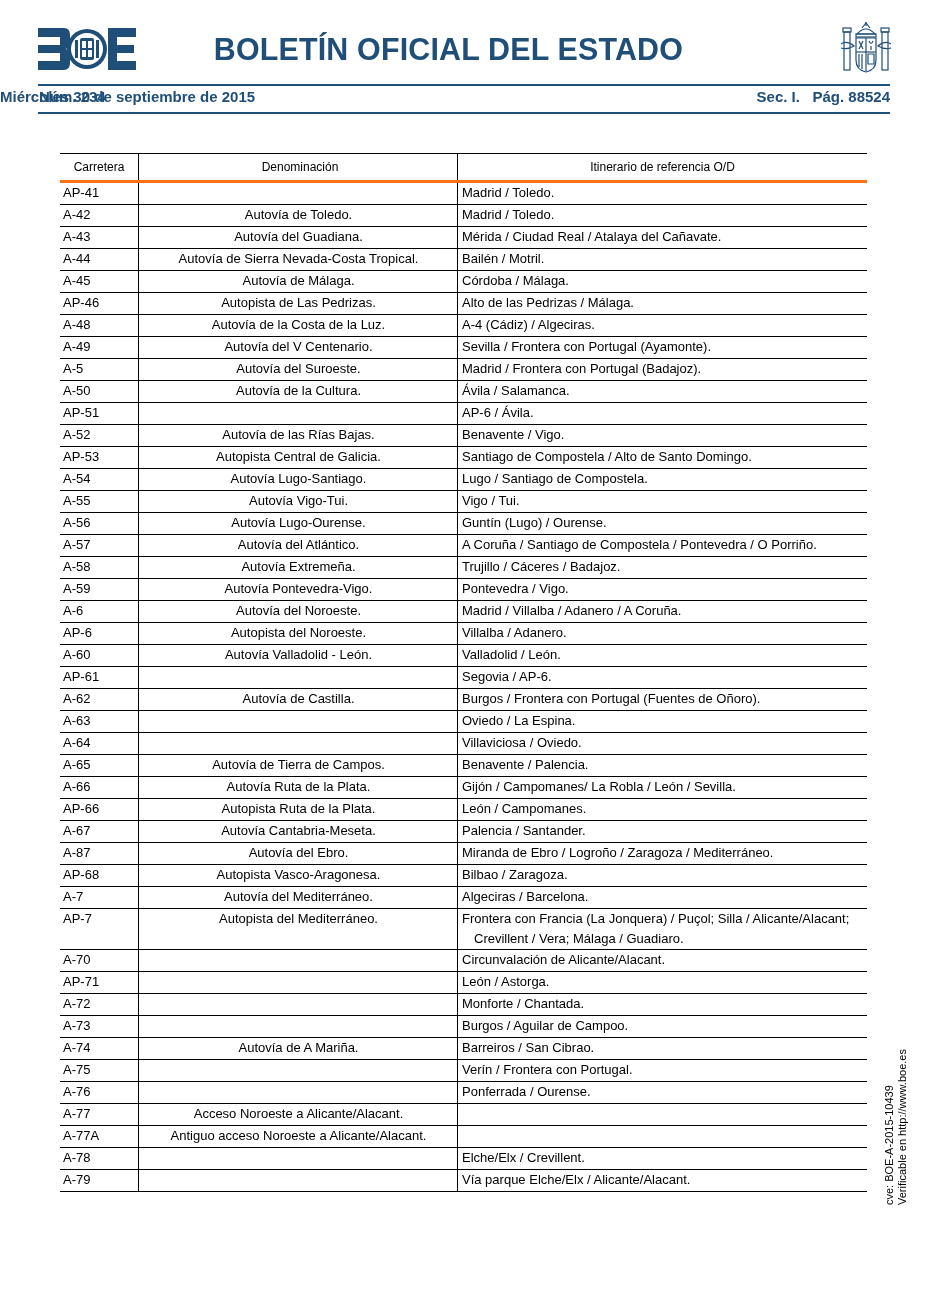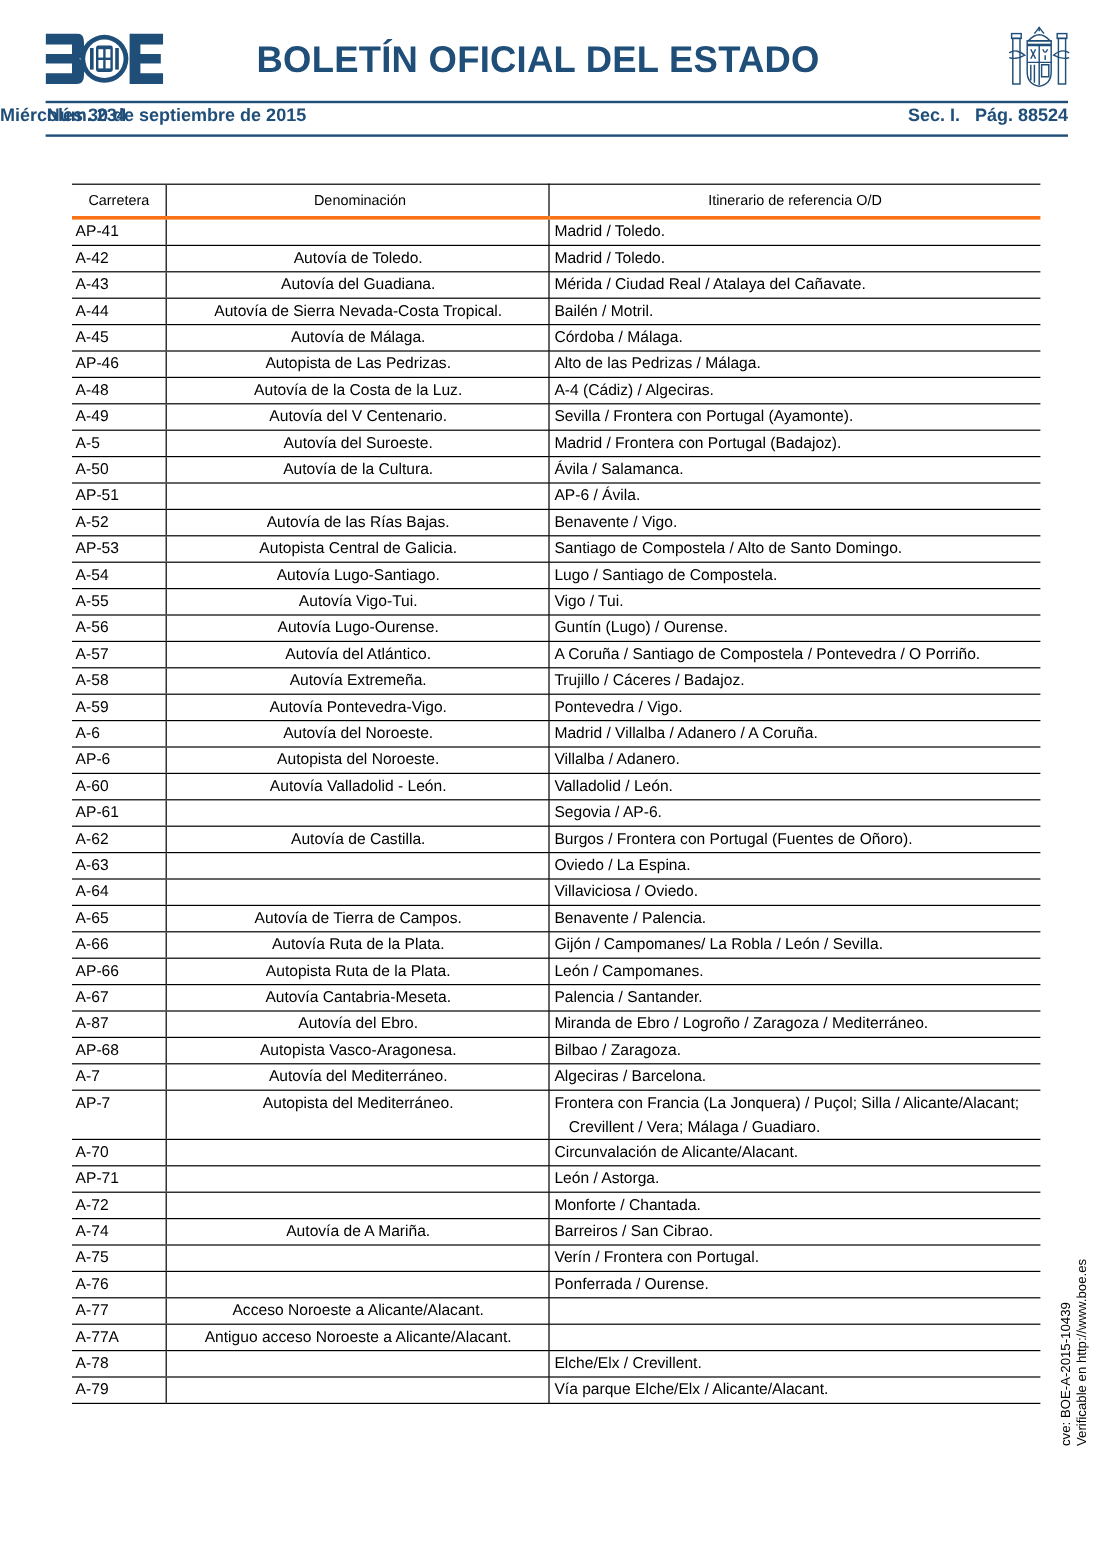--- a/index.html
+++ b/index.html
@@ -261,20 +261,25 @@
         <td class="c1"><span>AP-71</span></td>
         <td class="c2"><span></span></td>
         <td class="c3"><span>León / Astorga.</span></td>
       </tr>
       <tr>
         <td class="c1"><span>A-72</span></td>
         <td class="c2"><span></span></td>
         <td class="c3"><span>Monforte / Chantada.</span></td>
       </tr>
       <tr>
+        <td class="c1"><span>A-73</span></td>
+        <td class="c2"><span></span></td>
+        <td class="c3"><span>Burgos / Aguilar de Campoo.</span></td>
+      </tr>
+      <tr>
         <td class="c1"><span>A-74</span></td>
         <td class="c2"><span>Autovía de A Mariña.</span></td>
         <td class="c3"><span>Barreiros / San Cibrao.</span></td>
       </tr>
       <tr>
         <td class="c1"><span>A-75</span></td>
         <td class="c2"><span></span></td>
         <td class="c3"><span>Verín / Frontera con Portugal.</span></td>
       </tr>
       <tr>

